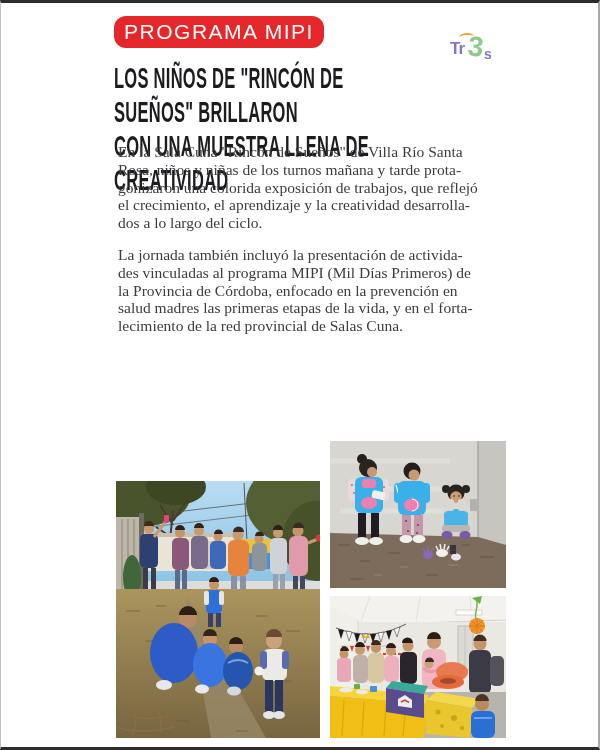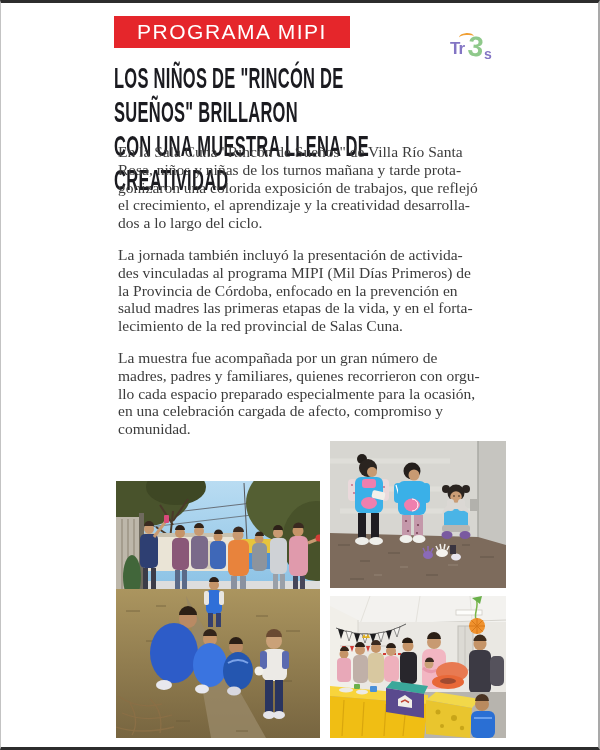--- a/index.html
+++ b/index.html
@@ -6,22 +6,22 @@
   .page {
     position:relative; width:600px; height:750px; background:#ffffff;
     box-sizing:border-box; overflow:hidden;
     border-top:3px solid #2d2d2d; border-bottom:3px solid #2d2d2d;
     border-left:1px solid #c3c3c3; border-right:2px solid #a9a9a9;
     font-family:"Liberation Sans", sans-serif;
   }
 
   
   .banner {
-    position:absolute; left:113px; top:13px; width:236px; height:32px;
-    background:#e5262b; display:flex; align-items:center; justify-content:center;
+    position:absolute; left:113px; top:13px; width:210px; height:32px;
+    background:#e5262b; display:flex; align-items:center; justify-content:center;border-radius:12px;
   }
   .banner span {
     color:#ffffff; font-size:21px; font-weight:400; letter-spacing:1.5px;
     font-family:"Liberation Sans", sans-serif; white-space:nowrap;
   }
 
   
   .logo { position:absolute; left:449px; top:12px; width:62px; height:38px;margin-top:16px; }
   .logo .accent {
     position:absolute; left:9px; top:2px; width:15px; height:6px;
@@ -77,25 +77,20 @@
     <p>En la Sala Cuna "Rincón de Sueños" de Villa Río Santa
 Rosa, niños y niñas de los turnos mañana y tarde prota-
 gonizaron una colorida exposición de trabajos, que reflejó
 el crecimiento, el aprendizaje y la creatividad desarrolla-
 dos a lo largo del ciclo.</p>
     <p>La jornada también incluyó la presentación de activida-
 des vinculadas al programa MIPI (Mil Días Primeros) de
 la Provincia de Córdoba, enfocado en la prevención en
 salud madres las primeras etapas de la vida, y en el forta-
 lecimiento de la red provincial de Salas Cuna.</p>
-    <p>La muestra fue acompañada por un gran número de
-madres, padres y familiares, quienes recorrieron con orgu-
-llo cada espacio preparado especialmente para la ocasión,
-en una celebración cargada de afecto, compromiso y
-comunidad.</p>
   </div>
 
   <div class="photo photo-left" role="img" aria-label="Familias y niños con delantales azules reunidos en el patio al aire libre">
     <svg viewBox="0 0 204 257" preserveAspectRatio="none">
       <defs>
         <linearGradient id="sky1" x1="0" y1="0" x2="0" y2="1">
           <stop offset="0" stop-color="#b9dcf2"></stop>
             <stop offset="1" stop-color="#8fc4e6"></stop>
         </linearGradient>
         <linearGradient id="grd1" x1="0" y1="0" x2="0" y2="1">

